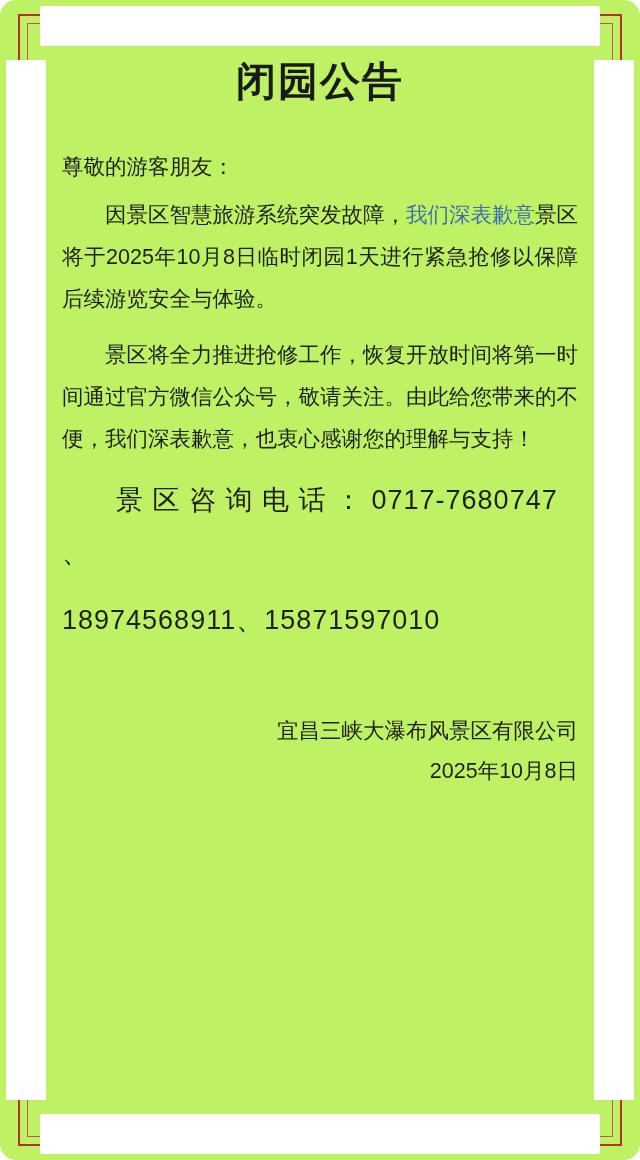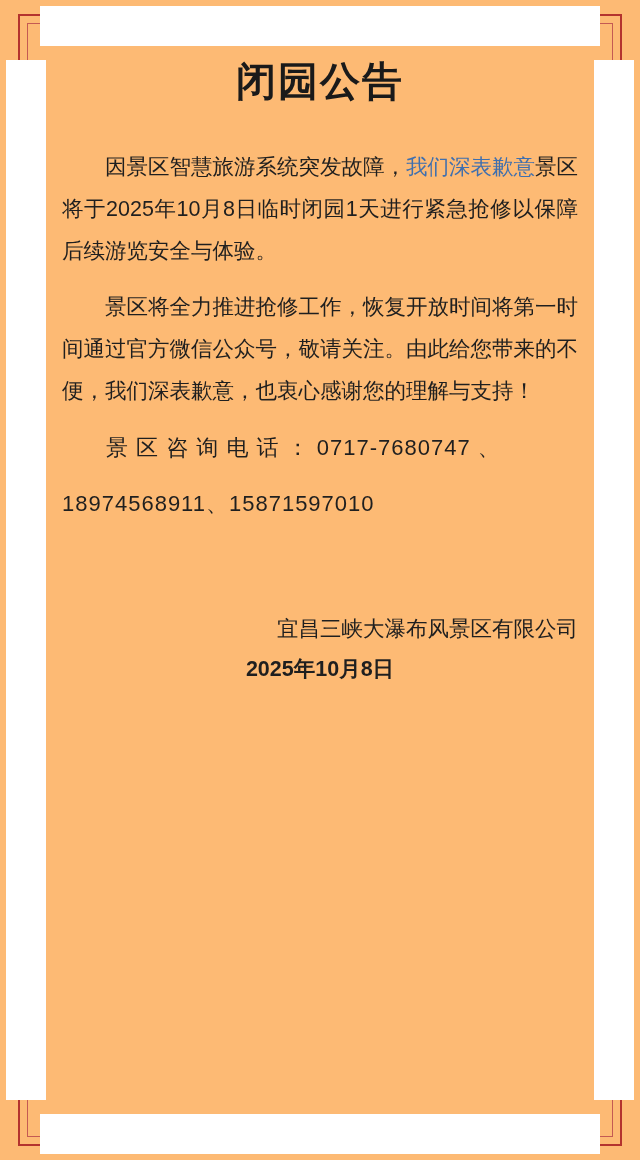--- a/index.html
+++ b/index.html
@@ -10,23 +10,24 @@
     width: 640px;
     height: 1160px;
     background: #ffffff;
     font-family: "Liberation Sans", sans-serif;
     -webkit-font-smoothing: antialiased;
   }
   .poster {
     position: relative;
     width: 640px;
     height: 1160px;
-    background: #fdba74;
+    background: #bef264;
     box-sizing: border-box;
     overflow: hidden;
+    border-radius: 16px;
   }
   
   .frame-outer {
     position: absolute;
     left: 18px;
     top: 14px;
     right: 18px;
     bottom: 14px;
     border: 2px solid #b4332e;
     box-sizing: border-box;
@@ -109,62 +110,62 @@
     line-height: 1.95;
     margin: 0 0 14px 0;
     text-indent: 2em;
     text-align: justify;
     text-justify: inter-ideograph;
   }
   .hl {
     color: #3f6fae;
   }
   .phone-block {
-    font-size: 22px;
+    font-size: 27px;
     color: #1f1f1f;
     line-height: 1.95;
     margin: 14px 0 0 0;
     text-indent: 2em;
     letter-spacing: 1px;
   }
   .phone-line2 {
     text-indent: 0;
     letter-spacing: 1px;
   }
   .signature {
-    margin-top: 84px;
+    margin-top: 66px;
     text-align: right;
     font-size: 21.5px;
     color: #1f1f1f;
     line-height: 1.85;
   }
   .sig-date {
-    text-align: center;
+    text-align: right;
     font-size: 21.5px;
     color: #1f1f1f;
     line-height: 1.85;
-    font-weight: bold;
   }
 </style>
 </head>
 <body>
 
 <div class="poster">
 
   <div class="frame-outer"></div>
   <div class="frame-inner"></div>
   <div class="frame-mask-top"></div>
   <div class="frame-mask-bottom"></div>
   <div class="frame-mask-left"></div>
   <div class="frame-mask-right"></div>
 
   <div class="content">
 
     <div class="title">闭园公告</div>
 
+    <div class="salutation">尊敬的游客朋友：</div>
 
     <p class="para">
       <span>因景区智慧旅游系统突发故障，</span><span class="hl">我们深表歉意</span><span>景区将于2025年10月8日临时闭园1天进行紧急抢修以保障后续游览安全与体验。</span>
     </p>
 
 
     <p class="para">
       <span>景区将全力推进抢修工作，恢复开放时间将第一时间通过官方微信公众号，敬请关注。由此给您带来的不便，我们深表歉意，也衷心感谢您的理解与支持！</span>
     </p>
 

